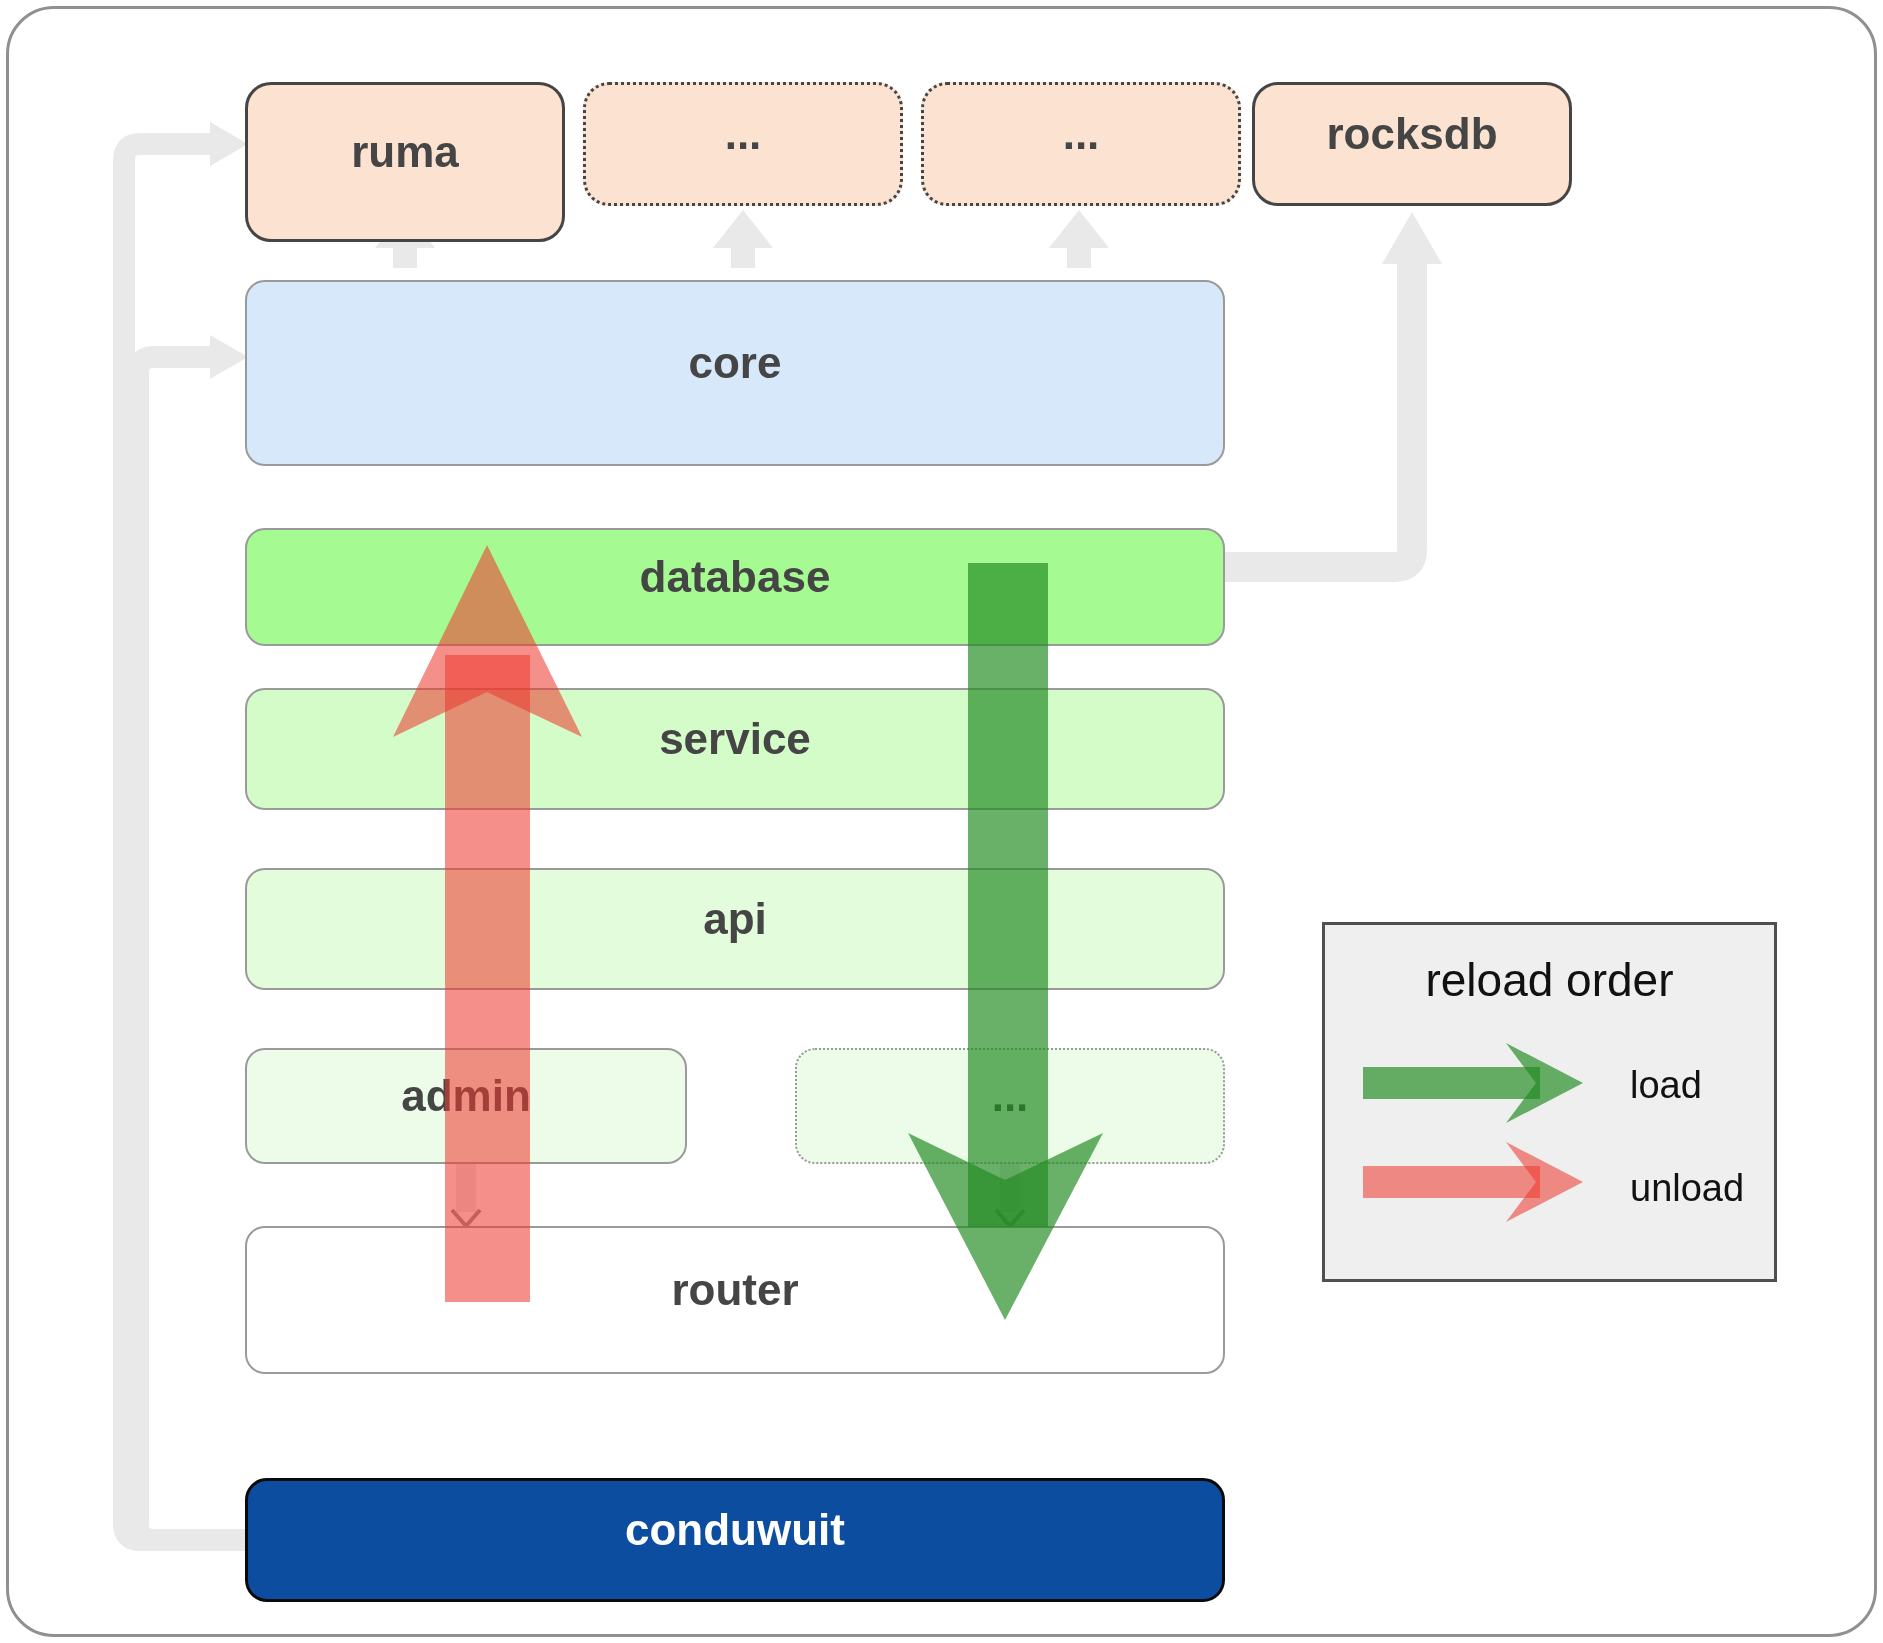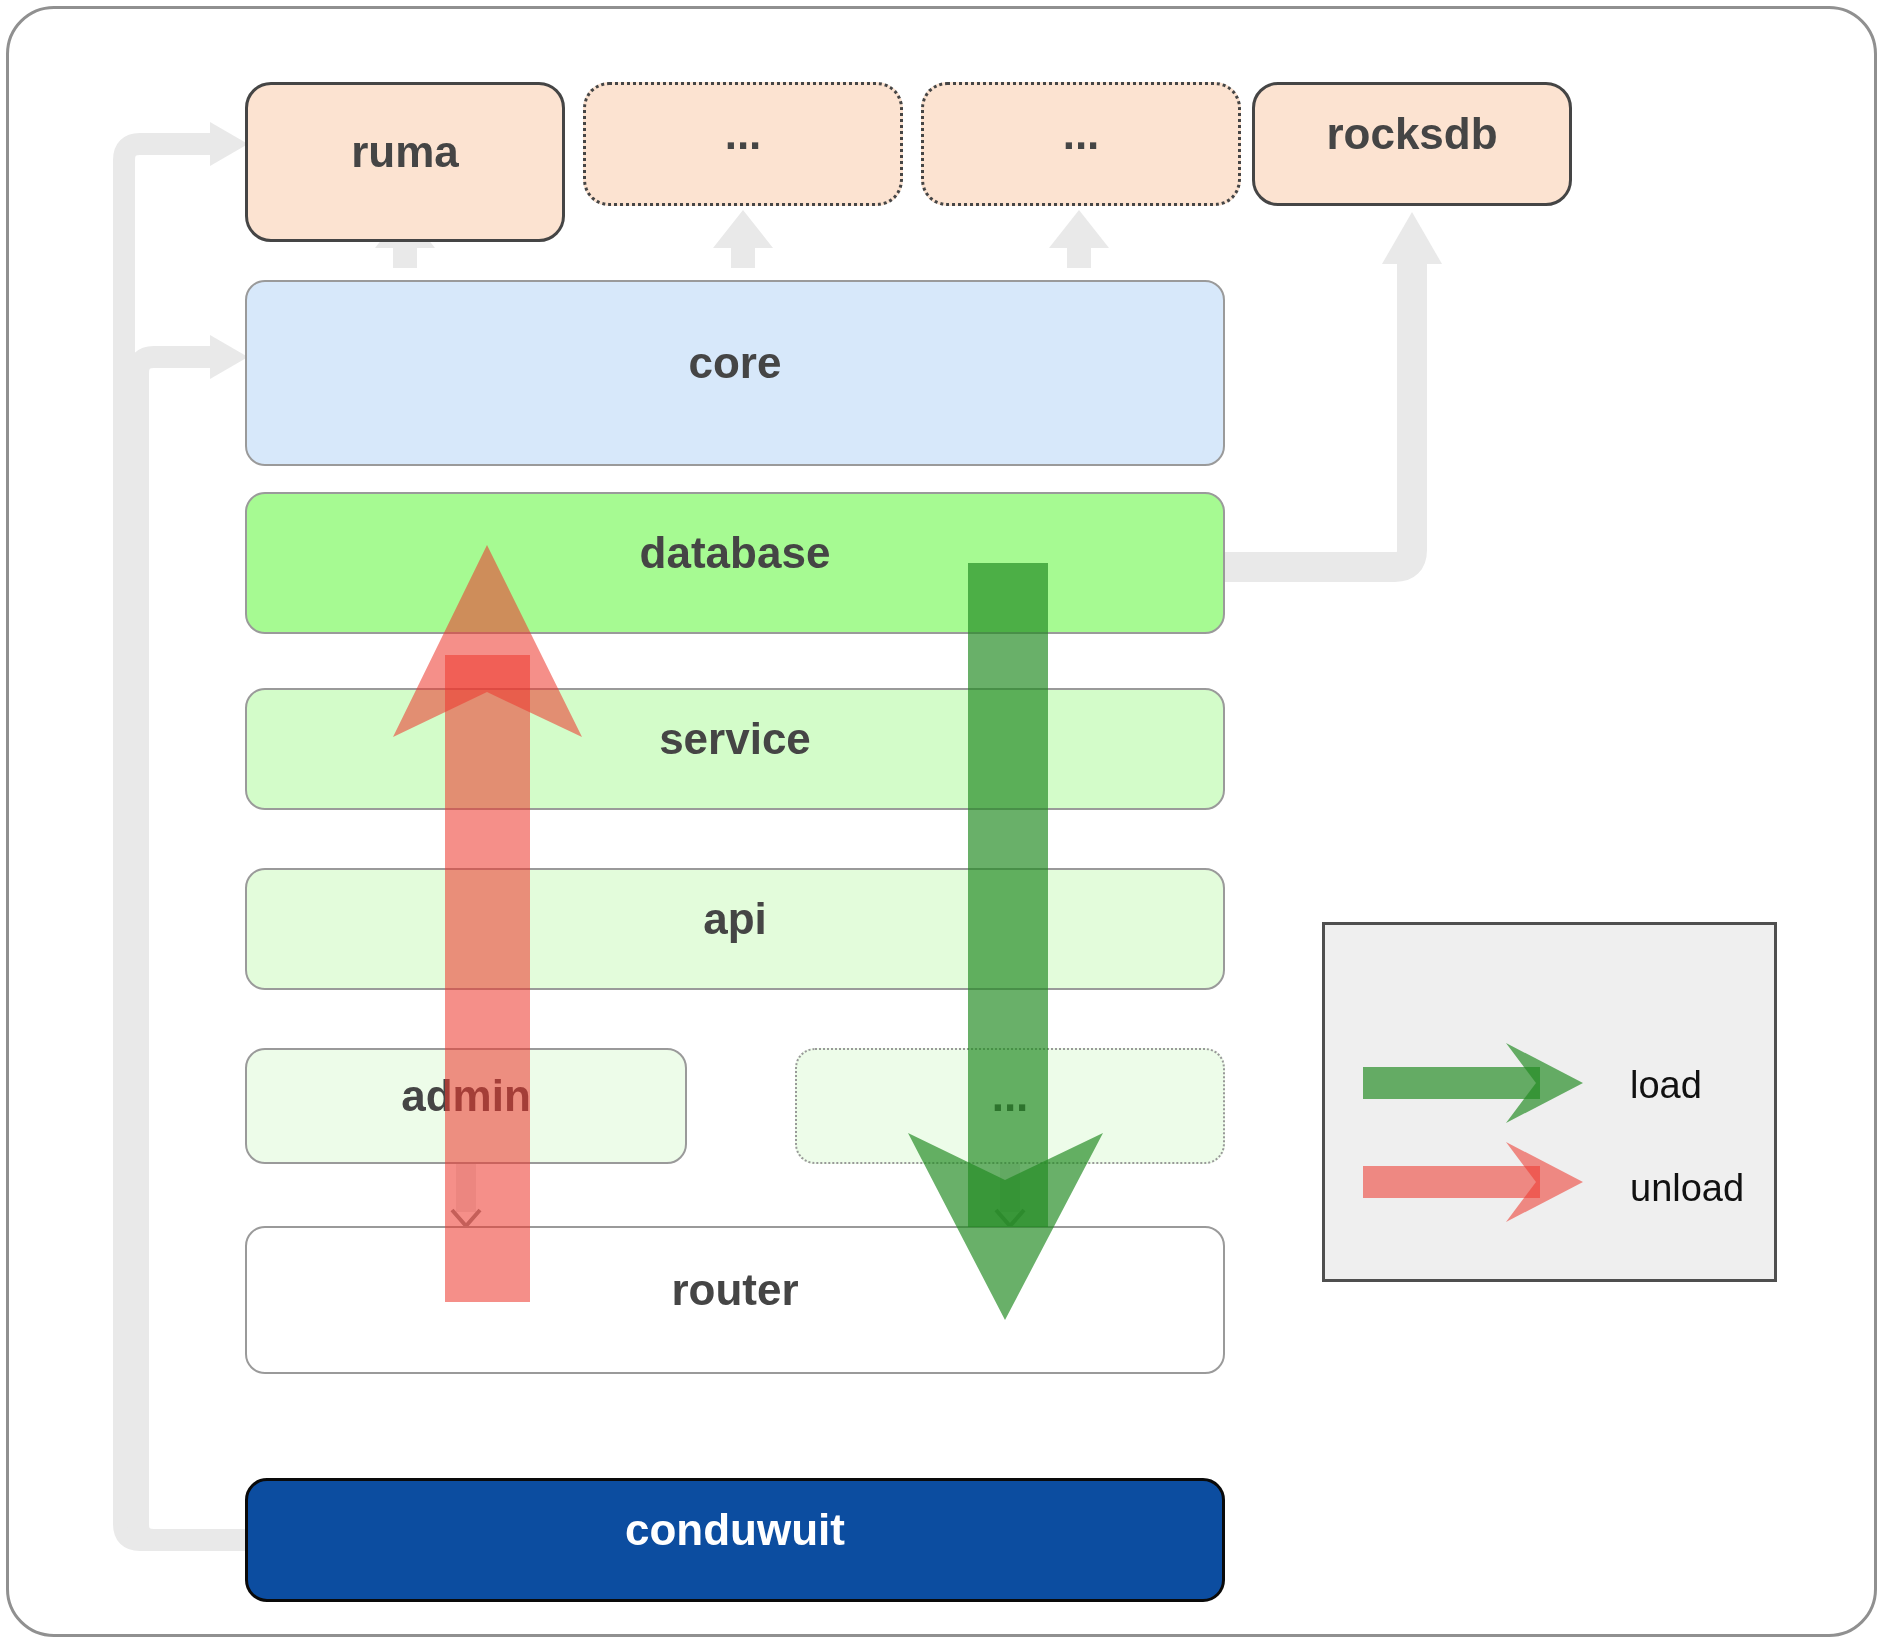--- a/index.html
+++ b/index.html
@@ -18,21 +18,21 @@
   .box{
     position:absolute;display:flex;align-items:center;justify-content:center;
     box-sizing:border-box;border-radius:20px;z-index:2;
     font-size:44px;font-weight:600;color:#454545;
   }
   .box .lbl{transform:translateY(-10px);}
   .top-box{border-radius:26px;background:var(--peach-box);border:3px solid #454545;}
   .top-box.dotted{border-style:dotted;border-width:3px;}
   .row{left:245px;width:980px;border:2px solid #9a9a9a;}
   .core{top:280px;height:186px;background:var(--blue-box);}
-  .database{top:492px;height:142px;background:var(--database-green);}
+  .database{top:528px;height:118px;background:var(--database-green);}
   .service{top:688px;height:122px;background:var(--service-green);}
   .api{top:868px;height:122px;background:var(--api-green);}
   .adminrow{top:1048px;height:116px;border:2px solid #9a9a9a;background:var(--admin-green);}
   .dotted-gray{border:2px dotted #999999 !important;}
   .router{top:1226px;height:148px;background:#ffffff;}
   .conduwuit{
     top:1478px;height:124px;background:var(--conduwuit-blue);
     border:3px solid #0a0a0a;color:#ffffff;font-weight:700;border-radius:22px;
   }
   .legend{
@@ -112,20 +112,21 @@
   <span class="lbl">...</span>
 </div>
 <div class="box row router">
   <span class="lbl">router</span>
 </div>
 <div class="box row conduwuit">
   <span class="lbl">conduwuit</span>
 </div>
 
 <div class="legend">
+  <div class="legend-title">reload order</div>
   <span class="legend-label load">load</span>
   <span class="legend-label unload">unload</span>
 </div>
 
 <svg class="layer over" width="1883" height="1643" viewBox="0 0 1883 1643">
 
   <rect class="red-shape" x="445" y="655" width="85" height="647"></rect>
   <polygon class="red-shape" points="487,545 582,737 487,692 393,737"></polygon>
 
   <rect class="green-shape" x="968" y="563" width="80" height="664"></rect>

